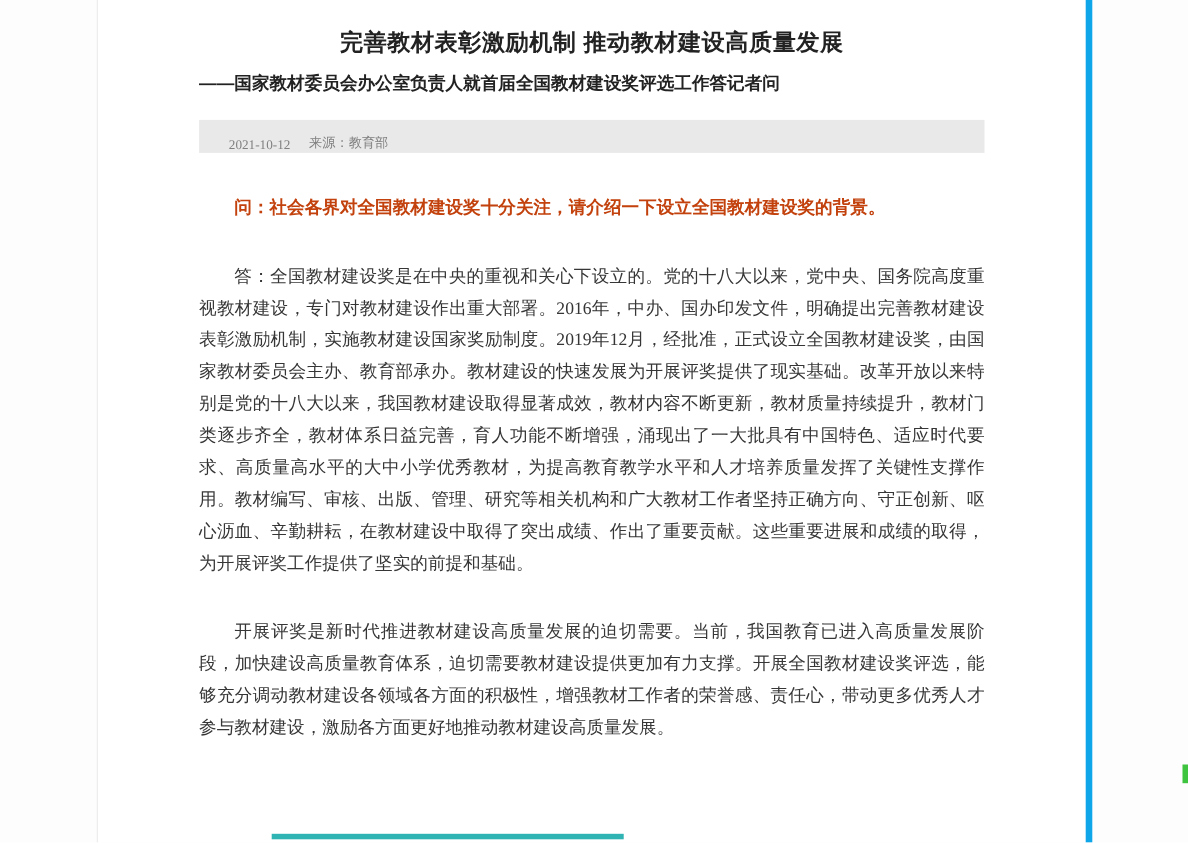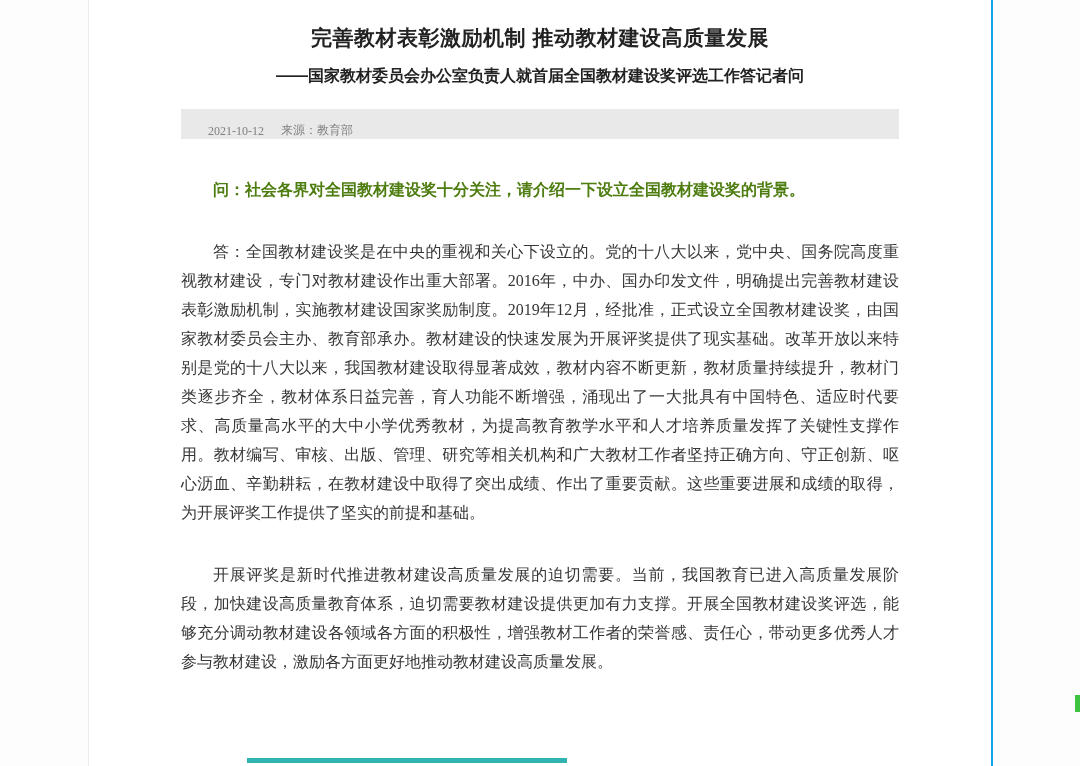--- a/index.html
+++ b/index.html
@@ -12,38 +12,37 @@
     position: relative;
     font-family: "Liberation Serif", "DejaVu Serif", serif;
     color: #333;
   }
   .page-frame {
     position: absolute;
     left: 88px; top: 0;
     width: 905px; height: 766px;
     background: #ffffff;
     border-left: 1px solid #ececec;
-    border-right: 2px solid #0ea5e9;
+    border-right: 6px solid #0ea5e9;
     padding: 16px 92px 0 92px;
   }
   .article-title {
     font-family: "Liberation Sans", "DejaVu Sans", sans-serif;
     font-size: 21px;
     font-weight: bold;
     color: #222;
     text-align: center;
     margin-top: 8px;
     letter-spacing: 0.5px;
   }
   .article-subtitle {
     font-family: "Liberation Sans", "DejaVu Sans", sans-serif;
     font-size: 16px;
     font-weight: bold;
     color: #222;
-    text-align: center;
     margin-top: 14px;
   }
   .meta-bar {
     margin-top: 22px;
     height: 30px;
     background: var(--meta_bar_bg, #e9e9e9);
     display: flex;
     align-items: flex-end;
     padding-left: 27px;
     font-size: 12px;
@@ -54,21 +53,21 @@
     margin-top: 36px;
     font-size: 16px;
     line-height: 29px;
     text-align: justify;
     color: #363636;
   }
   .para {
     text-indent: 2em;
     margin-bottom: 33px;
   }
-  .para.q { font-weight: bold; color: #4d7c0f; }
+  .para.q { font-weight: bold; color: #c2410c; }
   .teal-line {
     position: absolute;
     left: 247px; top: 758px;
     width: 320px; height: 5px;
     background: var(--accent_teal, #2fb3b3);
   }
   .green-mark {
     position: absolute;
     right: 0; top: 695px;
     width: 5px; height: 17px;

